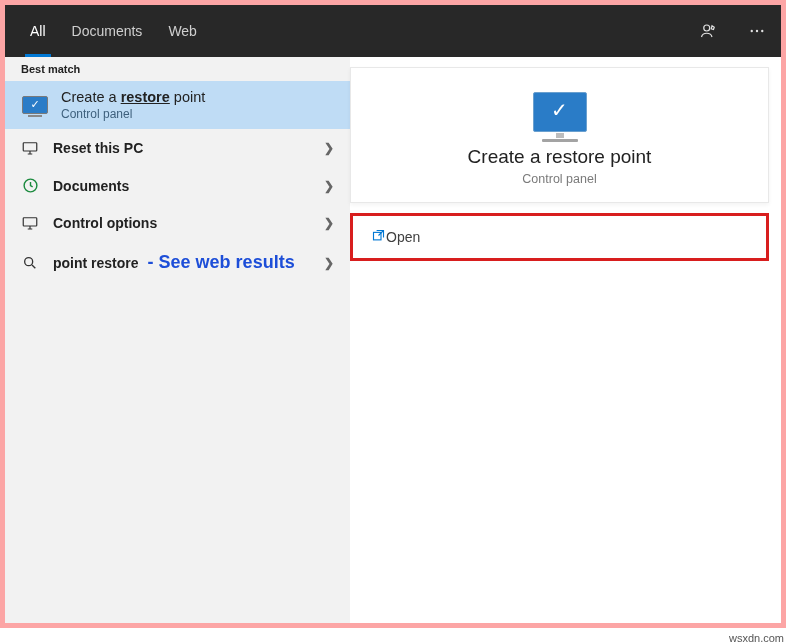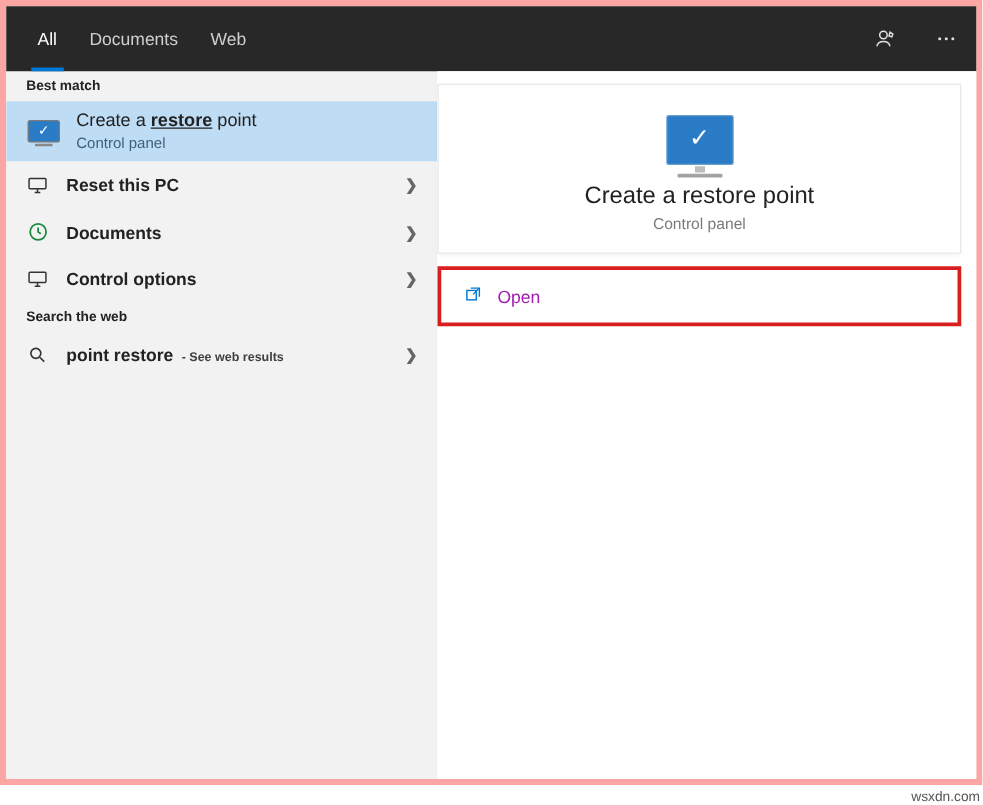--- a/index.html
+++ b/index.html
@@ -22,38 +22,38 @@
     .mon-outer { width: 26px; height: 18px; border: 1px solid #7a7a7a; border-radius: 2px; background: #2a7cc7; position: relative; }
     .mon-outer::after { content: ""; position: absolute; left: 5px; right: 5px; bottom: -4px; height: 2px; background: #888; }
     .mon-outer .chk { position: absolute; left: 50%; top: 50%; transform: translate(-50%,-55%); color: #fff; font-size: 11px; }
     .best-text .title { font-size: 14.5px; color: #222; }
     .best-text .title .hl { font-weight: 700; text-decoration: underline; }
     .best-text .sub { font-size: 12px; color: #3e607d; margin-top: 2px; }
     .item { display: flex; align-items: center; padding: 10px 16px; gap: 14px; cursor: pointer; font-weight: bold; }
     .item .icon { flex: 0 0 18px; display: flex; align-items: center; justify-content: center; color: #333; }
     .item .label { flex: 1; font-size: 14px; color: #222; }
     .item .chev { color: #666; font-size: 12px; }
-    .web-hint { color: #404040; font-size: 10px; margin-left: 4px; text-align: right; }
+    .web-hint { color: #1d4ed8; font-size: 18px; margin-left: 4px; text-align: right; }
     .preview-card {
       margin: 10px 12px 0 0;
       background: #fff;
       padding: 24px 10px 16px 10px;
       text-align: center;
       border: 1px solid #e8e8e8;
       box-shadow: 0 2px 4px rgba(0,0,0,0.05);
     }
     .preview-card .big-icon { display: flex; justify-content: center; margin-bottom: 14px; }
     .big-mon { width: 54px; height: 40px; background: #2a7cc7; border-radius: 2px; position: relative; border: 1px solid #6aa0cf; }
     .big-mon .chk { position: absolute; left: 50%; top: 50%; transform: translate(-50%,-58%); color: #fff; font-size: 20px; }
     .big-mon::before { content: ""; position: absolute; left: 22px; right: 22px; bottom: -7px; height: 5px; background: #bdbdbd; }
     .big-mon::after { content: ""; position: absolute; left: 8px; right: 8px; bottom: -11px; height: 3px; background: #a3a3a3; border-radius: 1px; }
     .preview-title { font-size: 19px; color: #222; margin-bottom: 4px; }
     .preview-sub { font-size: 12.5px; color: #7a7a7a; }
     .action-list { margin: 10px 12px 0 0; }
-    .action { display: flex; align-items: center; gap: 12px; padding: 12px 18px; font-size: 14px; color: #a21caf; cursor: pointer; }
+    .action { display: flex; align-items: center; gap: 0; padding: 12px 18px; font-size: 14px; color: #404040; cursor: pointer; }
     .action.highlight { border: 3px solid #d81e1e; }
     .watermark { position: absolute; right: 2px; bottom: 0; font: 11px Arial; color: #555; margin-top: 32px; }
   </style>
 </head>
 <body>
 
 <div class="shell">
   <div class="topbar">
     <div class="tabs">
       <div class="tab active">
@@ -125,21 +125,20 @@
         <div class="icon">
           <svg width="18" height="18" viewBox="0 0 24 24" fill="none" stroke="#333" stroke-width="1.6">
               <rect x="3" y="5" width="18" height="11" rx="1"></rect>
               <path d="M9 20h6M12 16v4"></path>
             </svg>
         </div>
         <div class="label">Control options</div>
         <div class="chev">❯</div>
       </div>
 
-      <div class="section-header">Search the web</div>
       <div class="item">
         <div class="icon">
           <svg width="16" height="16" viewBox="0 0 24 24" fill="none" stroke="#333" stroke-width="2">
               <circle cx="10" cy="10" r="6"></circle>
               <path d="M20 20l-5-5"></path>
             </svg>
         </div>
         <div class="label">
           <span>point restore</span><span class="web-hint"> - See web results</span>
         </div>

